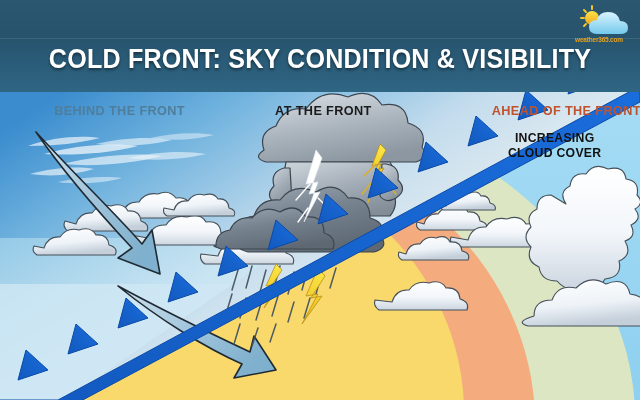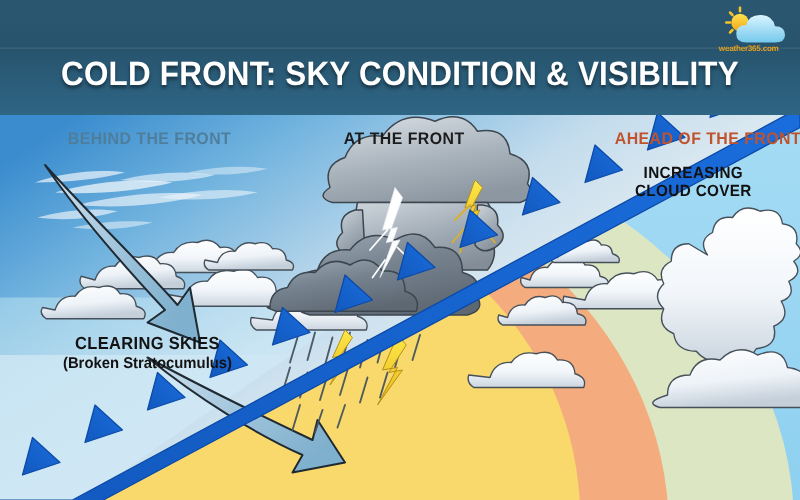--- a/index.html
+++ b/index.html
@@ -338,19 +338,15 @@
 
   <div class="band-label" id="label-behind">BEHIND THE FRONT</div>
   <div class="band-label" id="label-at">AT THE FRONT</div>
   <div class="band-label" id="label-ahead">AHEAD OF THE FRONT</div>
 
   <div id="label-increasing">
     <span>INCREASING</span><br>
     <span>CLOUD COVER</span>
   </div>
 
-  <div class="caption" id="caption-left">
-    <span class="c1">CLEARING SKIES</span>
-    <span class="c2">(Broken Stratocumulus)</span>
-  </div>
 
 
 </div>
 
 </body></html>

